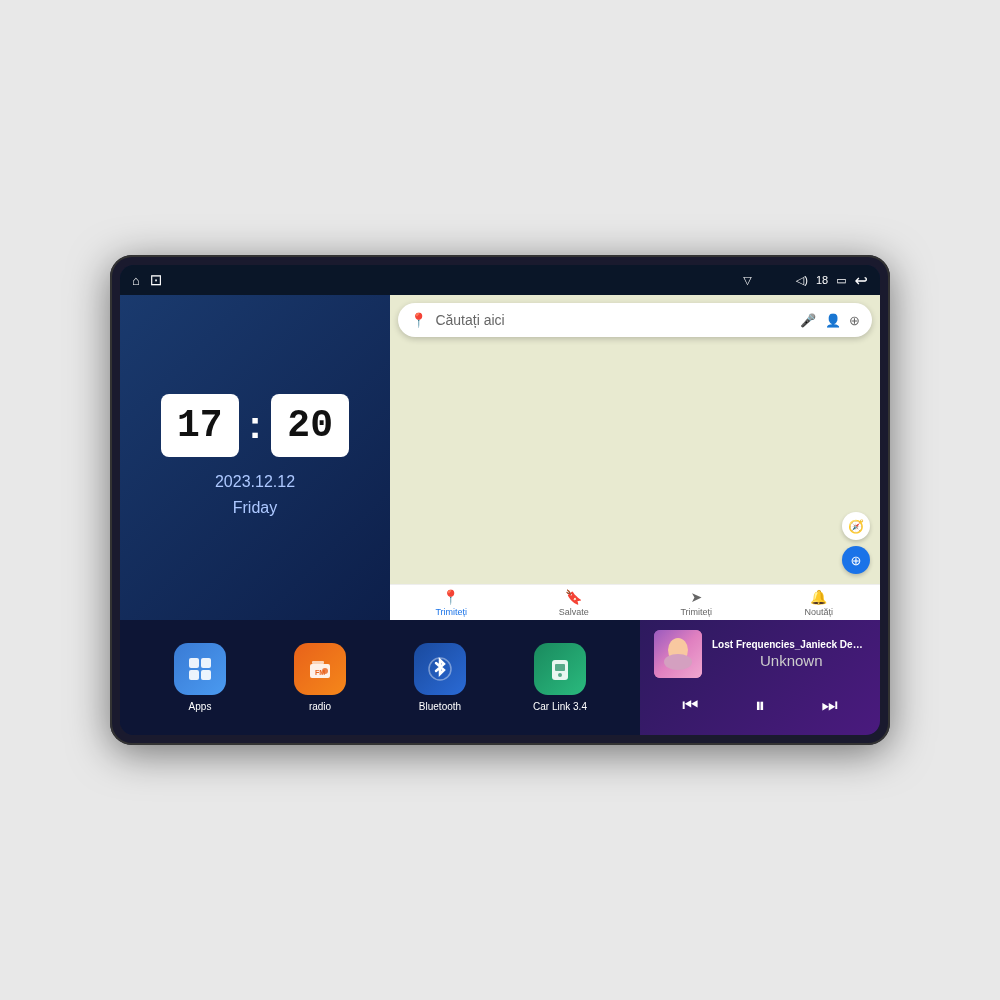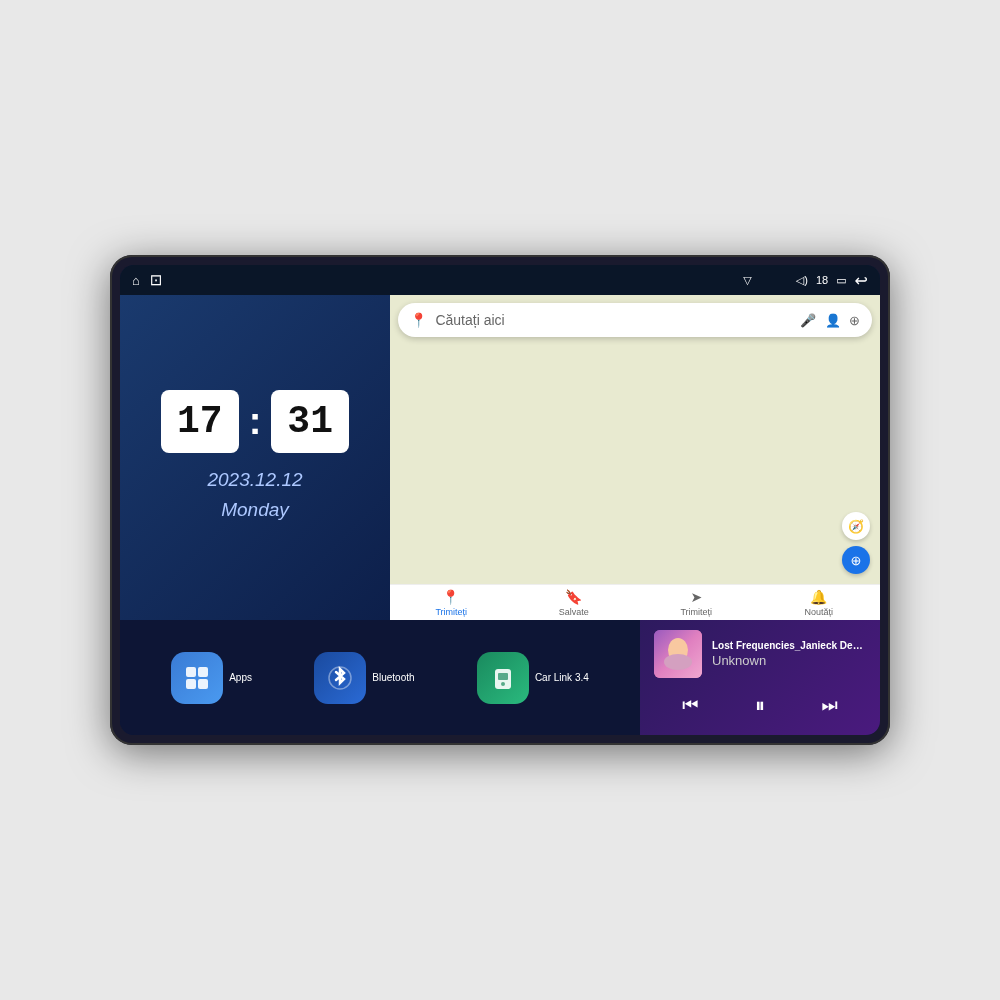--- a/index.html
+++ b/index.html
@@ -108,23 +108,22 @@
     .clock-separator {
       color: #fff;
       font-size: 38px;
       font-weight: bold;
       margin: 0 2px;
     }
 
     .date-info {
       text-align: center;
       color: #adc8ff;
-      font-size: 19px;
+      font-size: 16px;
       line-height: 1.6;
-      font-style: italic;
     }
 
     
     .map-widget {
       flex: 1;
       background: #e8ead0;
       position: relative;
       overflow: hidden;
       display: flex;
       flex-direction: column;
@@ -210,21 +209,21 @@
     .apps-row {
       flex: 1;
       display: flex;
       align-items: center;
       justify-content: space-around;
       padding: 8px 20px;
     }
 
     .app-item {
       display: flex;
-      flex-direction: row;
+      flex-direction: column;
       align-items: center;
       gap: 6px;
       cursor: pointer;
       min-width: 60px;
     }
 
     .app-icon {
       width: 52px;
       height: 52px;
       border-radius: 14px;
@@ -293,22 +292,23 @@
       color: #fff;
       font-size: 10px;
       font-weight: bold;
       white-space: nowrap;
       overflow: hidden;
       text-overflow: ellipsis;
     }
 
     .music-artist {
       color: #ccc;
-      font-size: 13px;
+      font-size: 15px;
       margin-top: 2px;
+      margin-left: 48px;
     }
 
     .music-controls {
       display: flex;
       align-items: center;
       justify-content: space-around;
       padding: 4px 0;
     }
 
     .ctrl-btn {
@@ -371,25 +371,25 @@
     </div>
 
     <div class="main-content">
 
       <div class="top-section">
 
         <div class="clock-widget">
           <div class="clock-display">
             <div class="clock-block">17</div>
             <span class="clock-separator">:</span>
-            <div class="clock-block">31</div>
+            <div class="clock-block">20</div>
           </div>
           <div class="date-info">
             <div>2023.12.12</div>
-            <div>Monday</div>
+            <div>Friday</div>
           </div>
         </div>
 
         <div class="map-widget">
           <div class="map-area">
             
             <div class="map-bg"></div>
 
             
             <svg class="map-svg" viewBox="0 0 480 230" xmlns="http://www.w3.org/2000/svg">
@@ -477,20 +477,31 @@
                 <rect x="3" y="3" width="10" height="10" rx="2" fill="white" opacity="0.9"></rect>
                 <rect x="15" y="3" width="10" height="10" rx="2" fill="white" opacity="0.9"></rect>
                 <rect x="3" y="15" width="10" height="10" rx="2" fill="white" opacity="0.9"></rect>
                 <rect x="15" y="15" width="10" height="10" rx="2" fill="white" opacity="0.9"></rect>
               </svg>
             </div>
             <span class="app-label">Apps</span>
           </div>
 
 
+          <div class="app-item">
+            <div class="app-icon app-icon-radio">
+              <svg width="28" height="28" viewBox="0 0 28 28" fill="none">
+                <rect x="4" y="9" width="20" height="14" rx="2" fill="white" opacity="0.9"></rect>
+                <text x="9" y="20" font-size="7" fill="#e8621a" font-weight="bold">FM</text>
+                <circle cx="19" cy="16" r="3" fill="#e8621a" opacity="0.8"></circle>
+                <rect x="6" y="6" width="12" height="3" rx="1" fill="white" opacity="0.7"></rect>
+              </svg>
+            </div>
+            <span class="app-label">radio</span>
+          </div>
 
           <div class="app-item">
             <div class="app-icon app-icon-bluetooth">
               <svg width="28" height="28" viewBox="0 0 28 28" fill="none">
                 <path d="M10 8L18 15L14 19V5L18 9L10 16" stroke="white" stroke-width="2.5" stroke-linecap="round" fill="none"></path>
                 <circle cx="14" cy="14" r="11" stroke="white" stroke-width="1.5" fill="none" opacity="0.4"></circle>
               </svg>
             </div>
             <span class="app-label">Bluetooth</span>
           </div>

